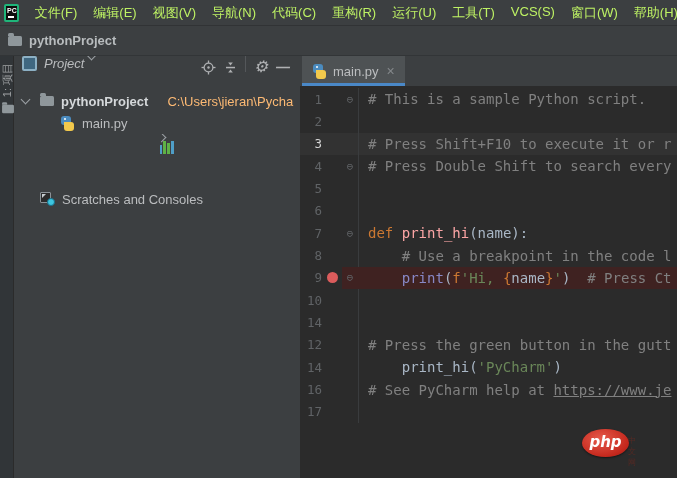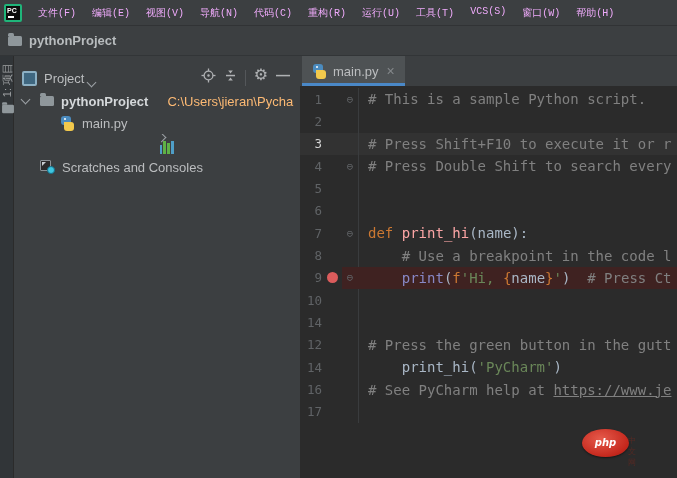--- a/index.html
+++ b/index.html
@@ -7,21 +7,21 @@
               font-family:"Liberation Sans", sans-serif; }
   .app { position:relative; width:677px; height:478px; }
 
   
   .menubar { height:26px; background:#3c3f41; display:flex; align-items:center;
              border-bottom:1px solid #313335; padding-left:4px; }
   .logo { width:18px; height:18px; background:#0d0d0d; border:2px solid #1fb57a;
           border-radius:2px; color:#fff; font-size:7px; font-weight:bold;
           line-height:7px; padding:1px 0 0 1px; margin-right:8px; position:relative; }
   .logo::after { content:''; position:absolute; left:2px; bottom:2px; width:6px; height:2px; background:#fff; }
-  .menu-item { color:#f0abfc; font-size:10px; padding:3px 8px; cursor:default; white-space:nowrap;font-family:Liberation Mono, monospace; }
+  .menu-item { color:#bef264; font-size:13px; padding:3px 8px; cursor:default; white-space:nowrap; }
 
   
   .navbar { height:30px; background:#3c3f41; display:flex; align-items:center;
             border-bottom:1px solid #323537; padding-left:8px; }
   .navbar .crumb { color:#b8bcbe; font-size:13px; font-weight:bold; margin-left:7px; }
 
   
   .folder-icon { width:14px; height:10px; background:#8f979b; border-radius:1.5px; position:relative; display:inline-block; flex:none; }
   .folder-icon::before { content:''; position:absolute; top:-3px; left:0; width:6px; height:3px;
                          background:#8f979b; border-radius:1.5px 1.5px 0 0; }
@@ -30,21 +30,21 @@
   .main { display:flex; height:422px; }
 
   
   .stripe { width:14px; background:#313538; position:relative; flex:none; border-right:1px solid #2b2b2b; }
   .stripe-label { position:absolute; left:-23px; top:17px; width:60px; height:14px;
                   transform:rotate(-90deg); color:#9da0a2; font-size:11px; text-align:center; white-space:nowrap; }
   .stripe-folder { position:absolute; left:1px; top:48px; transform:scale(.85); }
 
   
   .project-panel { width:286px; background:#3c3f41; flex:none; display:flex; flex-direction:column; overflow:hidden; }
-  .panel-header { height:30px; display:flex; align-items:flex-end; padding:0 6px 0 8px; flex:none; }
+  .panel-header { height:30px; display:flex; align-items:flex-start; padding:0 6px 0 8px; flex:none;font-style:italic; }
   .tw-icon { width:15px; height:15px; background:#3f6780; border:2px solid #8cb0c4; border-radius:2px; flex:none; }
   .panel-title { color:#bbbdbf; font-size:13px; margin:0 4px 0 7px; }
   .panel-spacer { flex:1; }
   .hdr-ico { width:22px; height:22px; display:flex; align-items:center; justify-content:center; color:#afb1b3; flex:none; }
   .hdr-sep { width:1px; height:16px; background:#54575a; margin:0 4px; flex:none; }
   .gear-glyph { font-size:16px; line-height:16px; }
   .minus-glyph { font-size:14px; font-weight:bold; }
 
   .tree { padding-top:4px; }
   .tree-row { height:22px; display:flex; align-items:center; font-size:13px; color:#bbbdbf; white-space:nowrap; overflow:hidden; }
@@ -109,21 +109,21 @@
   .tk-builtin { color:#8888c6; }
   .tk-dunder  { color:#a791c9; }
   .tk-link    { color:#808080; text-decoration:underline; }
 
   
   .watermark { position:absolute; left:582px; top:429px; width:47px; height:28px; z-index:10; }
   .wm-ellipse { position:absolute; left:0; top:0; width:47px; height:28px; border-radius:50%;
                 background:radial-gradient(ellipse at 40% 35%, #e65a4b 0%, #c4271c 70%, #8f1812 100%);
                 display:flex; align-items:center; justify-content:center;
                 box-shadow:0 1px 2px rgba(0,0,0,.5); }
-  .wm-ellipse span { color:#fff; font-style:italic; font-weight:bold; font-size:10px;
+  .wm-ellipse span { color:#fff; font-style:italic; font-weight:bold; font-size:15px;
                      font-family:"DejaVu Sans", sans-serif; transform:translateY(-1px); }
   .wm-suffix { position:absolute; left:46px; top:6px; color:rgba(120,40,30,.55); font-size:8px; letter-spacing:0; }
 
   svg { display:block; }
 </style>
 </head>
 <body>
 
 <div class="app">
 
@@ -202,21 +202,21 @@
         <div class="tree-row" style="padding-left:8px;flex-direction:column;">
           <span class="chev right"></span>
           <span class="lib-icon" style="margin-left:11px;">
               <i></i>
               <i></i>
               <i></i>
               <i></i>
             </span>
           <span class="lbl">External Libraries</span>
         </div>
-        <div class="tree-row" style="padding-left:26px;">
+        <div class="tree-row" style="padding-left:26px;margin-top:32px;">
           <span class="scr-icon">
               <i class="sq"></i>
               <i class="ar"></i>
               <i class="clk"></i>
             </span>
           <span class="lbl">Scratches and Consoles</span>
         </div>
       </div>
     </div>
 

